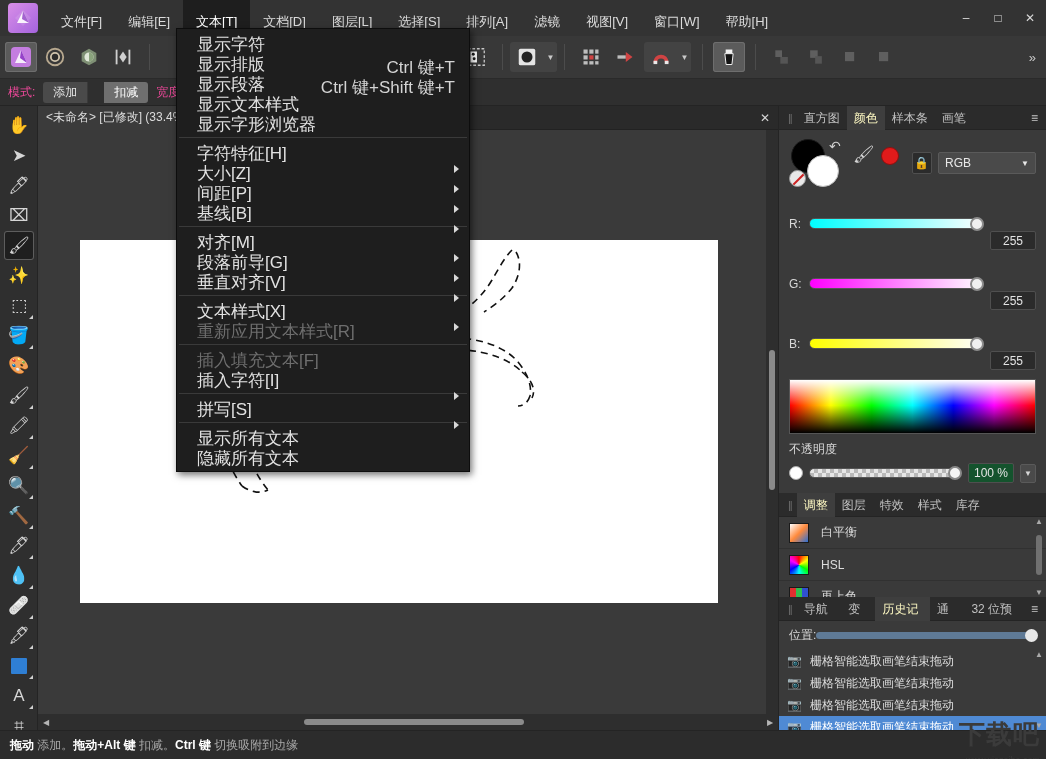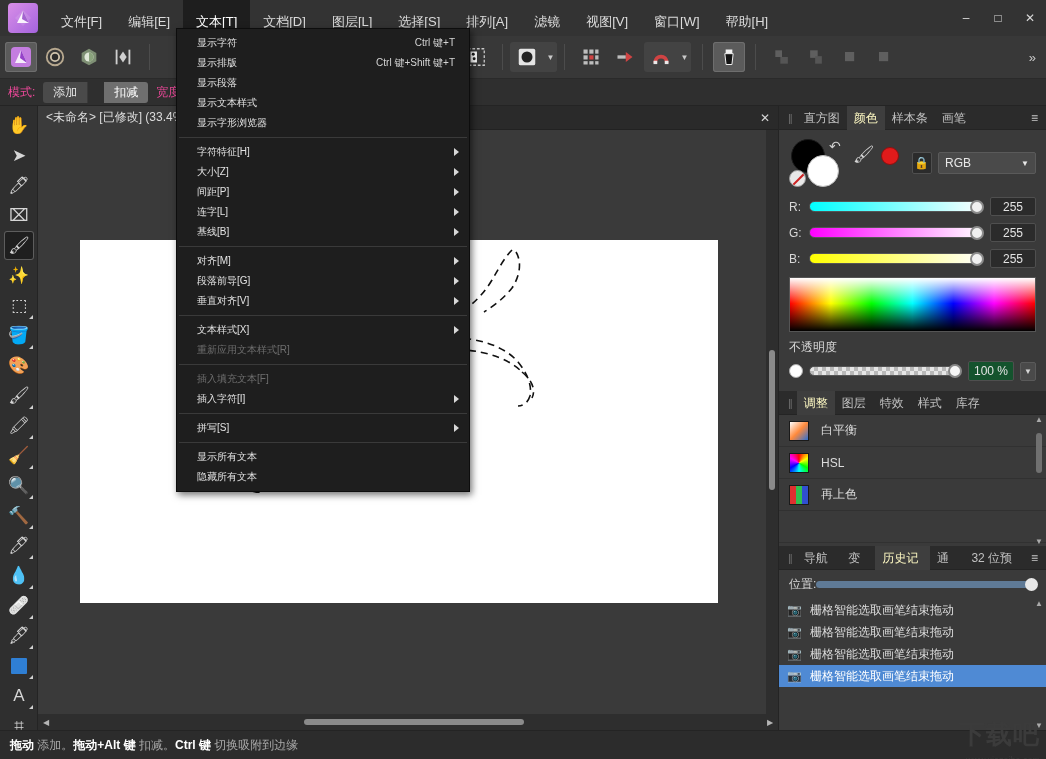--- a/index.html
+++ b/index.html
@@ -206,21 +206,21 @@
   .chan-track.r { background: linear-gradient(90deg,#00ffff,#ffffff); }
   .chan-track.g { background: linear-gradient(90deg,#ff00ff,#ffffff); }
   .chan-track.b { background: linear-gradient(90deg,#ffff00,#ffffff); }
   .chan-knob {
     position:absolute; right:-1px; top:-2px; width:14px; height:14px;
     border-radius:50%; background:#f0f0f0; border:2px solid #8c8c8c;
   }
   .chan-val {
     width:46px; height:19px; background:#2b2b2b; border:1px solid #4f4f4f;
     border-radius:2px; font-size:12px; color:#e3e3e3;
-    display:flex; align-items:center; justify-content:center;
+    display:flex; align-items:center; justify-content:center;margin-top:34px;
   }
   .gradbox {
     margin-top:9px; height:55px; border:1px solid #555;
     background:
       linear-gradient(to bottom, rgba(255,255,255,1) 0%, rgba(255,255,255,0) 48%, rgba(0,0,0,1) 100%),
       linear-gradient(to right,#f00,#ff0,#0f0,#0ff,#00f,#f0f,#f00);
   }
   .op-label { margin-top:7px; font-size:12px; color:#d8d8d8; }
   .op-row { display:flex; align-items:center; gap:6px; margin-top:5px; }
   .op-circle { width:14px;height:14px;border-radius:50%;background:#fff;border:1px solid #aaa; }
@@ -287,22 +287,22 @@
   .watermark small { display:block; font-size:9px; font-weight:normal; letter-spacing:0; color:#3a3a3a; }
 
   
   .dropdown {
     position:absolute; left:176px; top:28px; width:294px;
     background:#1e1e1e; border:1px solid #0d0d0d;
     box-shadow: 2px 3px 7px rgba(0,0,0,.55);
     padding:4px 0; z-index:50;
   }
   .mrow {
-    display:flex; align-items:center; height:20px; padding:0 10px 0 20px;
-    font-size:10px; color:#e2e2e2; white-space:nowrap;
+    display:flex; align-items:flex-start; height:20px; padding:0 10px 0 20px;
+    font-size:17px; color:#e2e2e2; white-space:nowrap;flex-direction:column;
   }
   .mrow.disabled { color:#6e6e6e; }
   .mrow .sc { margin-left:auto; color:#d4d4d4; padding-right:4px; }
   .mrow .sub {
     margin-left:auto; width:0;height:0;
     border-top:4px solid transparent;border-bottom:4px solid transparent;
     border-left:5px solid #d8d8d8;
   }
   .msep { height:1px; background:#3a3a3a; margin:4px 2px; }
 </style>
@@ -764,24 +764,20 @@
       </div>
       <div class="mrow">
         <span>大小[Z]</span>
         <span class="sub"></span>
       </div>
       <div class="mrow">
         <span>间距[P]</span>
         <span class="sub"></span>
       </div>
       <div class="mrow">
-        <span>连字[L]</span>
-        <span class="sub"></span>
-      </div>
-      <div class="mrow">
         <span>基线[B]</span>
         <span class="sub"></span>
       </div>
       <div class="msep"></div>
       <div class="mrow">
         <span>对齐[M]</span>
         <span class="sub"></span>
       </div>
       <div class="mrow">
         <span>段落前导[G]</span>

